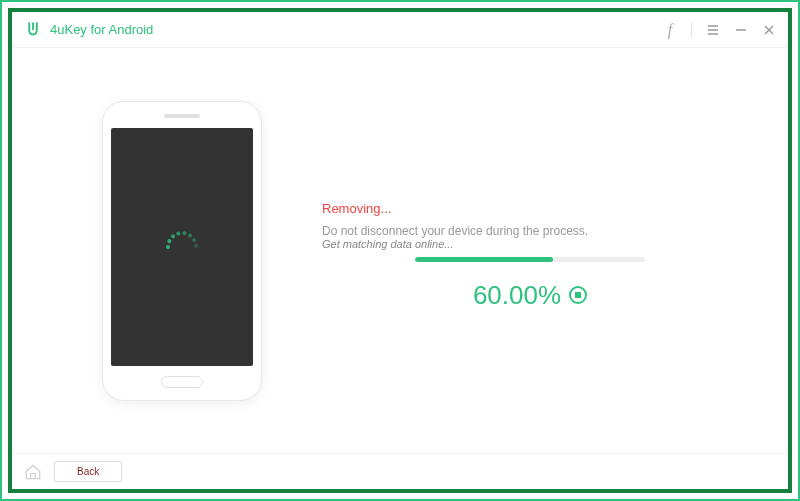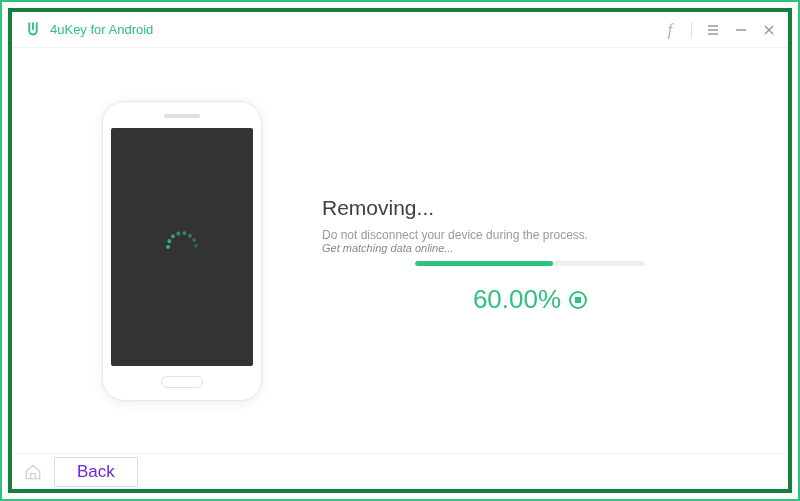--- a/index.html
+++ b/index.html
@@ -131,22 +131,22 @@
       border-radius: 50%;
       left: 50%;
       top: 50%;
     }
     .progress-section {
       flex: 1;
       padding-left: 60px;
       padding-top: 10px;
     }
     .progress-title {
-      font-size: 21px;
-      color: #404040;
+      font-size: 13px;
+      color: #ef4444;
       font-weight: 500;
       margin-bottom: 8px;
     }
     .progress-subtitle {
       font-size: 12px;
       color: #999;
     }
     .progress-status {
       font-size: 11px;
       color: #888;
@@ -206,22 +206,22 @@
     .home-icon {
       width: 18px;
       height: 18px;
       color: #ccc;
       cursor: pointer;
     }
     .back-button {
       padding: 4px 22px;
       border: 1px solid #ddd;
       background: #fff;
-      color: #6d28d9;
-      font-size: 17px;
+      color: #7f1d1d;
+      font-size: 10px;
       cursor: pointer;
       border-radius: 2px;
     }
   </style>
 </head>
 <body>
 
 <div class="outer-border">
   <div class="inner-container">
 

